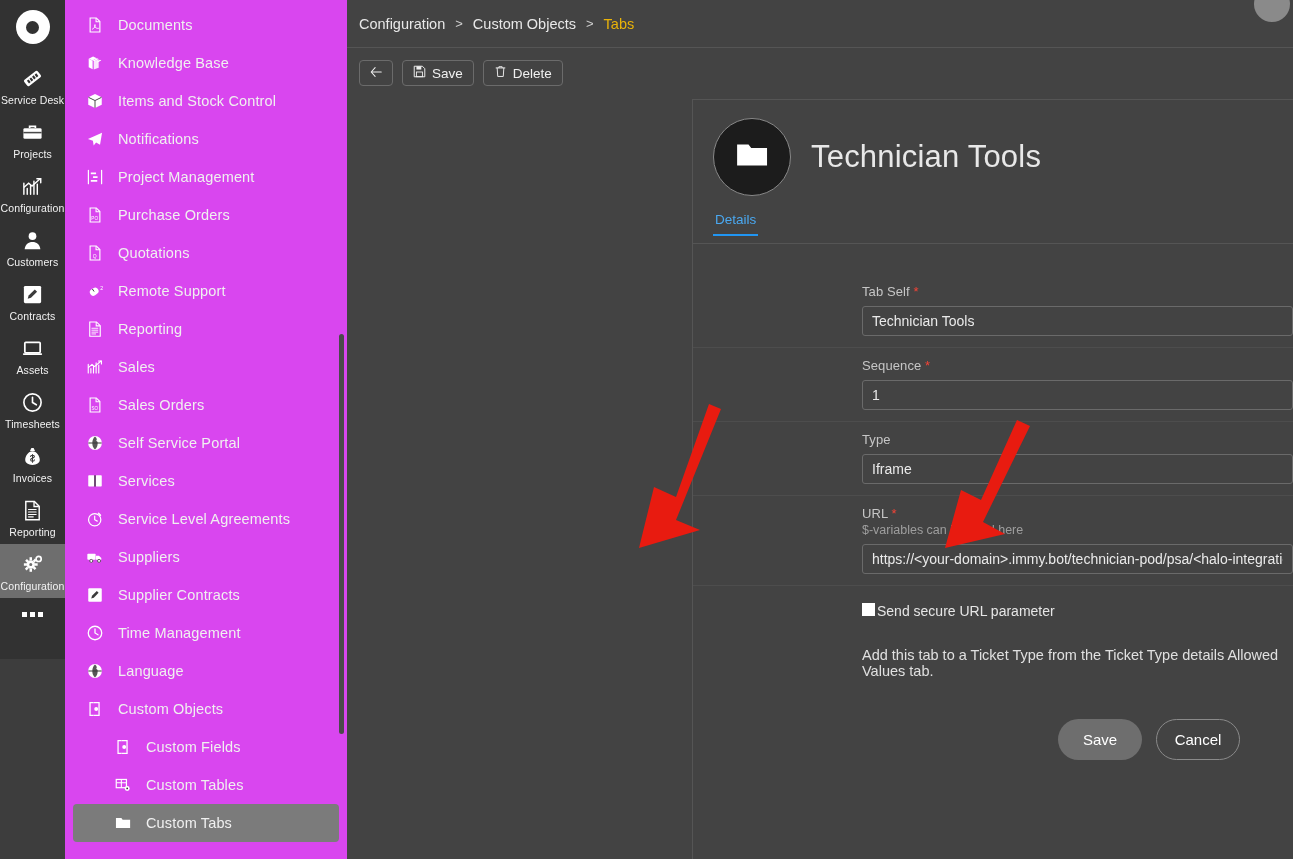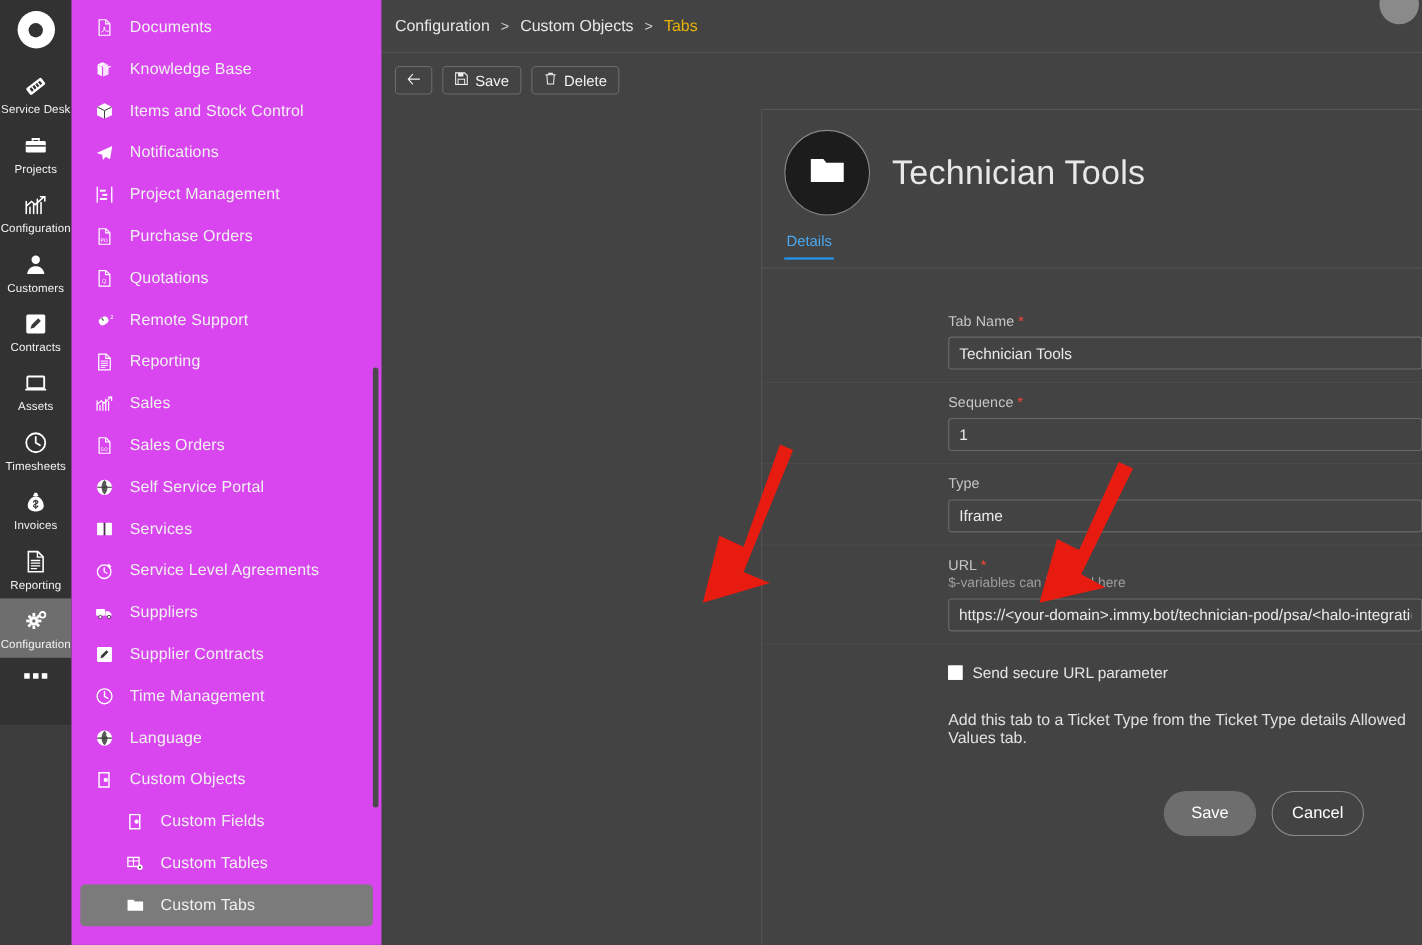--- a/index.html
+++ b/index.html
@@ -92,21 +92,21 @@
   .frow:first-child { border-top: none; }
   .flabel { font-size: 13px; color: #c6c6c6; padding-top: 10px; letter-spacing: .1px; }
   .req { color: #f44336; font-size: 13px; }
   .fhint { font-size: 12.5px; color: #9e9e9e; margin-top: 2px; }
   .finput {
     display: block; width: 100%; height: 30px; margin-top: 7px; margin-bottom: 11px;
     background: #434343; border: 1px solid #6a6a6a; border-radius: 3px;
     color: #eaeaea; font-size: 14px; padding: 0 9px;
     font-family: "Liberation Sans", sans-serif; outline: none;
   }
-  .cbrow { display: flex; align-items: center; gap: 9px; padding: 17px 0 0 169px; }
+  .cbrow { display: flex; gap: 2px; padding: 17px 0 0 169px; }
   .cbox { width: 13px; height: 13px; background: #fff; border: 1px solid #fff; flex: 0 0 13px; cursor: pointer; }
   .cblabel { font-size: 14px; color: #e6e6e6; }
   .helptext { padding: 28px 0 0 169px; font-size: 14.5px; color: #e0e0e0; }
   .actions { display: flex; justify-content: flex-end; gap: 14px; padding: 40px 53px 0 0; }
   .pill {
     height: 41px; min-width: 84px; border-radius: 21px; font-size: 15px;
     display: flex; align-items: center; justify-content: center; cursor: pointer;
     font-family: "Liberation Sans", sans-serif;
   }
   .pill.solid { background: #6e6e6e; color: #fff; border: none; }
@@ -522,21 +522,21 @@
 
       <div class="tabs">
         <div class="tab">Details</div>
       </div>
       <div class="tabs-line"></div>
 
       <div class="form">
 
         <div class="frow">
           <div class="flabel">
-            <span>Tab Name</span>
+            <span>Tab Self</span>
             <span class="req">*</span>
           </div>
           <input class="finput" value="Technician Tools" style="">
         </div>
 
         <div class="frow">
           <div class="flabel">
             <span>Sequence</span>
             <span class="req">*</span>
           </div>

